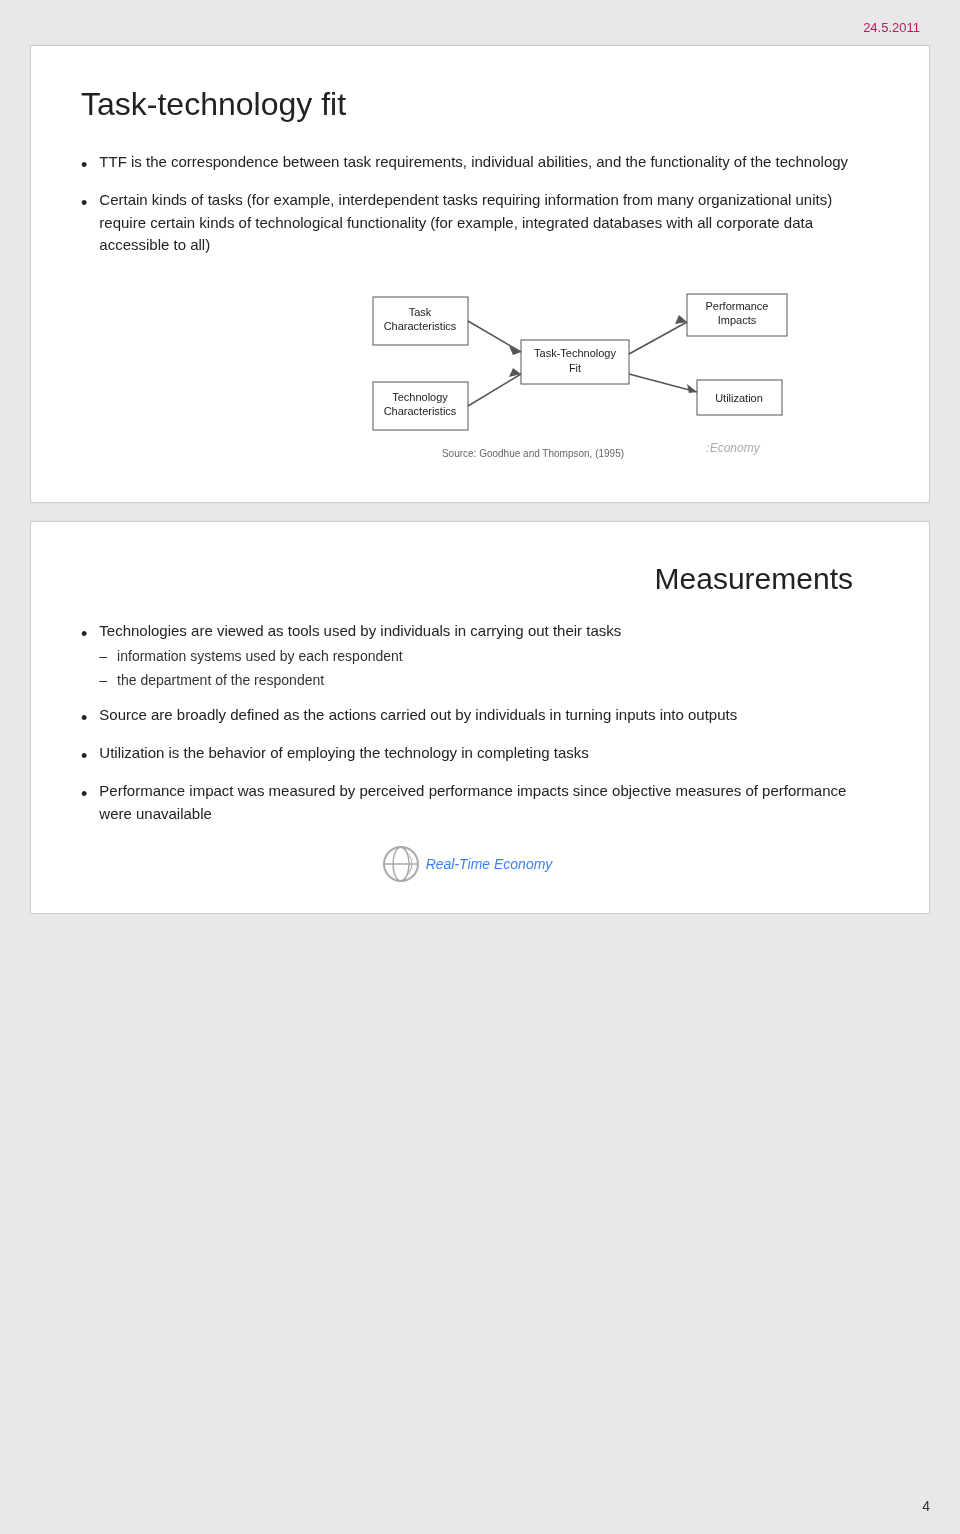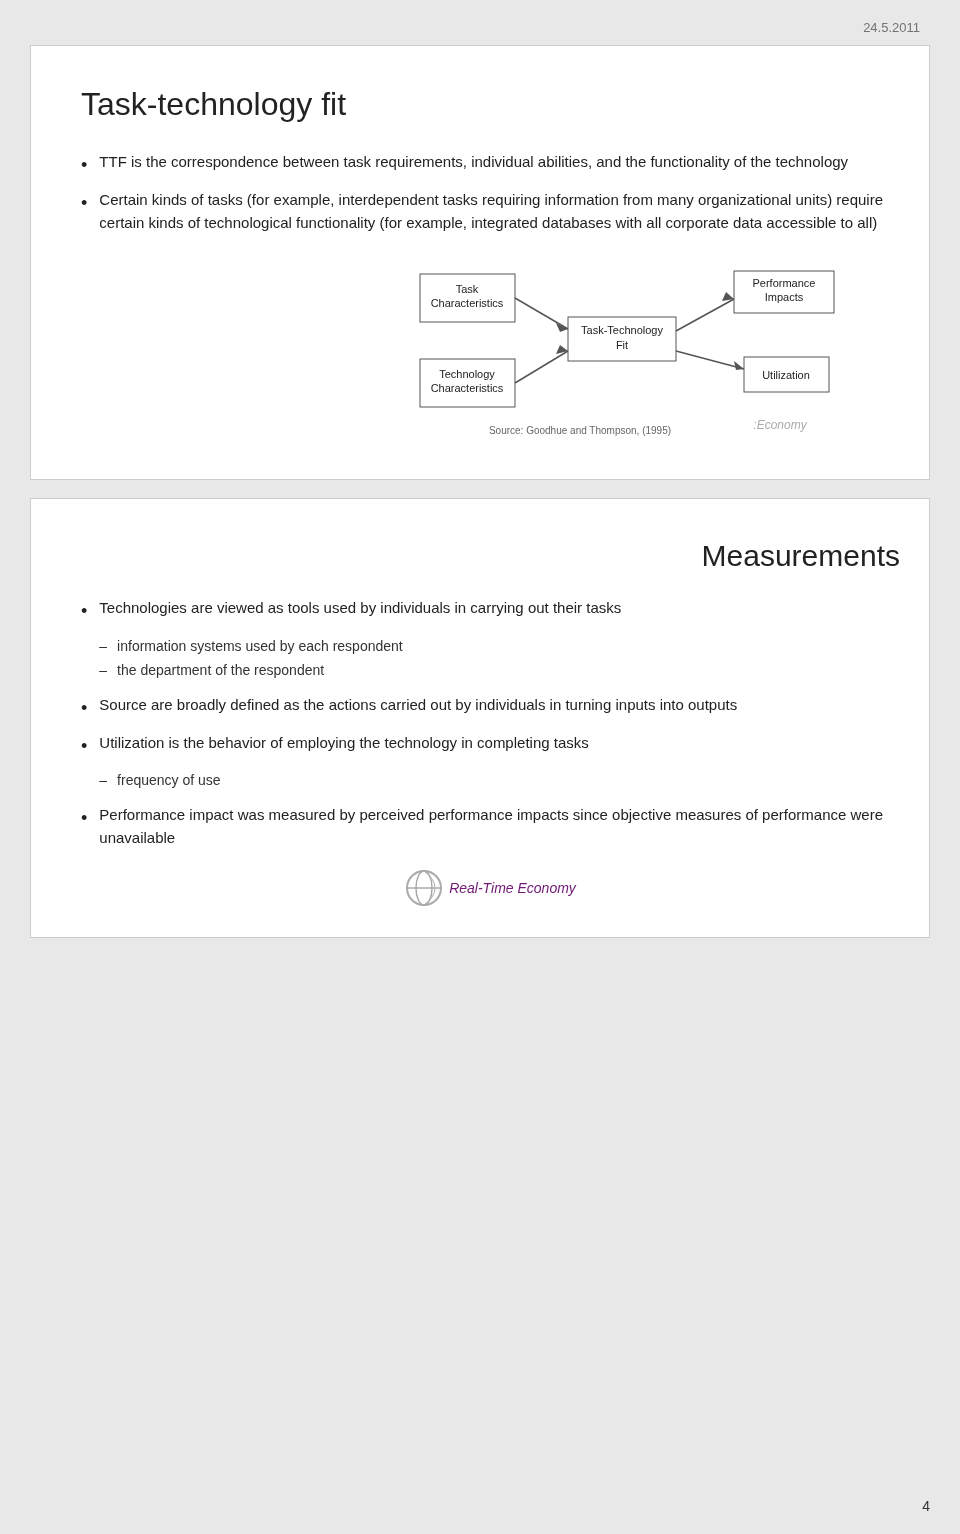--- a/index.html
+++ b/index.html
@@ -7,29 +7,29 @@
       background: #e8e8e8;
       font-family: 'Segoe UI', Arial, sans-serif;
       width: 960px;
       min-height: 1534px;
       position: relative;
       padding: 20px 30px;
     }
     .date-header {
       text-align: right;
       font-size: 13px;
-      color: #737373;
+      color: #be185d;
       margin-bottom: 10px;
       padding-right: 10px;
     }
     .slide {
       background: #fff;
       border: 1px solid #ccc;
       margin-bottom: 18px;
-      padding: 40px 29px 30px 50px;
+      padding: 40px 76px 30px 50px;
     }
     .slide-title {
       font-size: 32px;
       font-weight: 400;
       color: #222;
       margin-bottom: 28px;
     }
     .bullet-list {
       list-style: none;
       padding: 0;
@@ -45,21 +45,21 @@
     .bullet-list > li::before {
       content: '•';
       font-size: 18px;
       margin-right: 12px;
       flex-shrink: 0;
       margin-top: 1px;
     }
     .sub-list {
       list-style: none;
       padding: 0;
-      margin-top: 16px;
+      margin-top: 4px;
     }
     .sub-list li {
       display: flex;
       align-items: flex-start;
       font-size: 14px;
       color: #333;
       margin-bottom: 3px;
       line-height: 1.5;
     }
     .sub-list li::before {
@@ -183,39 +183,36 @@
     <li>
       <div class="li-content">
         <span class="bold-term">Source</span><span> are broadly defined as the actions carried out by individuals in turning inputs into outputs</span>
       </div>
     </li>
 
     <li>
       <div class="li-content">
         <span class="bold-term">Utilization</span><span> is the behavior of employing the technology in completing tasks</span>
         <ul class="sub-list">
-          <li>
-              <span>frequency of use</span>
-            </li>
         </ul>
       </div>
     </li>
 
     <li>
       <div class="li-content">
         <span class="bold-term">Performance</span><span> impact was measured by perceived performance impacts since objective measures  of performance were unavailable</span>
       </div>
     </li>
 
   </ul>
 
   <div class="rte-footer">
     <svg width="38" height="38" viewBox="0 0 38 38">
       <circle cx="19" cy="19" r="17" fill="none" stroke="#aaa" stroke-width="2"></circle>
       <ellipse cx="19" cy="19" rx="8" ry="17" fill="none" stroke="#aaa" stroke-width="1.5"></ellipse>
       <line x1="2" y1="19" x2="36" y2="19" stroke="#aaa" stroke-width="1.5"></line>
       <path d="M19 2 Q30 10 30 19 Q30 28 19 36" fill="none" stroke="#aaa" stroke-width="1"></path>
     </svg>
-    <span style="font-size:14px; color:#701a75; font-style:italic; margin-left:6px;">Real-Time Economy</span>
+    <span style="font-size:14px; color:#3b82f6; font-style:italic; margin-left:6px;">Real-Time Economy</span>
   </div>
 </div>
 
 <div class="page-number">4</div>
 
 </body></html>

